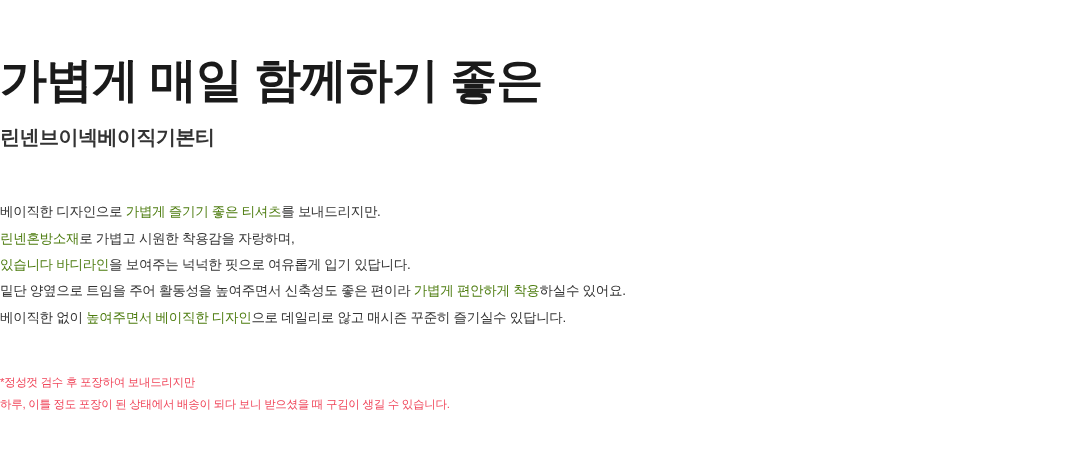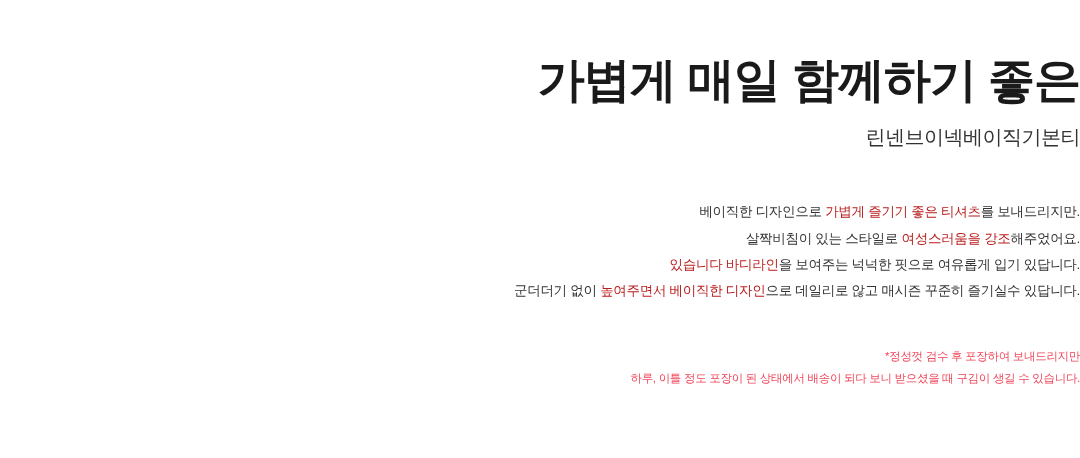--- a/index.html
+++ b/index.html
@@ -12,82 +12,82 @@
     background: #ffffff;
     font-family: "Liberation Sans", sans-serif;
     color: #222222;
     overflow: hidden;
   }
   .page {
     width: 1080px;
     height: 336px;
     position: relative;
     box-sizing: border-box;
-    text-align: right;
+    text-align: left;
   }
   .headline {
     font-size: 47px;
     font-weight: bold;
     letter-spacing: -1px;
     color: #1a1a1a;
     margin: 0;
     padding-top: 52px;
     line-height: 1.2;
   }
   .subhead {
     font-size: 20px;
-    font-weight: normal;
+    font-weight: bold;
     color: #333333;
     margin: 0;
     padding-top: 16px;
     letter-spacing: -0.5px;
   }
   .body-block {
     margin: 0;
     padding-top: 48px;
     font-size: 13.5px;
     line-height: 1.95;
     color: #333333;
     letter-spacing: -0.3px;
   }
   .body-block .line {
     display: block;
     white-space: nowrap;
   }
   .hl {
-    color: #b91c1c;
+    color: #4d7c0f;
   }
   .note-block {
     margin: 0;
     padding-top: 40px;
     font-size: 11.5px;
     line-height: 1.95;
     color: #f0465a;
     letter-spacing: -0.3px;
   }
   .note-block .line {
     display: block;
     white-space: nowrap;
-    margin-left: 19px;
   }
 </style>
 </head>
 <body>
 
 <div class="page">
 
   <h1 class="headline">가볍게 매일 함께하기 좋은</h1>
 
   <h2 class="subhead">린넨브이넥베이직기본티</h2>
 
   <div class="body-block">
       <span class="line"><span>베이직한 디자인으로 </span><span class="hl">가볍게 즐기기 좋은 티셔츠</span><span>를 보내드리지만.</span></span>
-      <span class="line"><span>살짝비침이 있는 스타일로 </span><span class="hl">여성스러움을 강조</span><span>해주었어요.</span></span>
+      <span class="line"><span class="hl">린넨혼방소재</span><span>로 가볍고 시원한 착용감을 자랑하며,</span></span>
       <span class="line"><span class="hl">있습니다 바디라인</span><span>을 보여주는 넉넉한 핏으로 여유롭게 입기 있답니다.</span></span>
-      <span class="line"><span>군더더기 없이 </span><span class="hl">높여주면서 베이직한 디자인</span><span>으로 데일리로 않고 매시즌 꾸준히 즐기실수 있답니다.</span></span>
+      <span class="line"><span>밑단 양옆으로 트임을 주어 활동성을 높여주면서 신축성도 좋은 편이라 </span><span class="hl">가볍게 편안하게 착용</span><span>하실수 있어요.</span></span>
+      <span class="line"><span>베이직한 없이 </span><span class="hl">높여주면서 베이직한 디자인</span><span>으로 데일리로 않고 매시즌 꾸준히 즐기실수 있답니다.</span></span>
     </div>
 
   <div class="note-block">
       <span class="line">*정성껏 검수 후 포장하여 보내드리지만</span>
       <span class="line">하루, 이틀 정도 포장이 된 상태에서 배송이 되다 보니 받으셨을 때 구김이 생길 수 있습니다.</span>
     </div>
 
 </div>
 
 </body></html>

